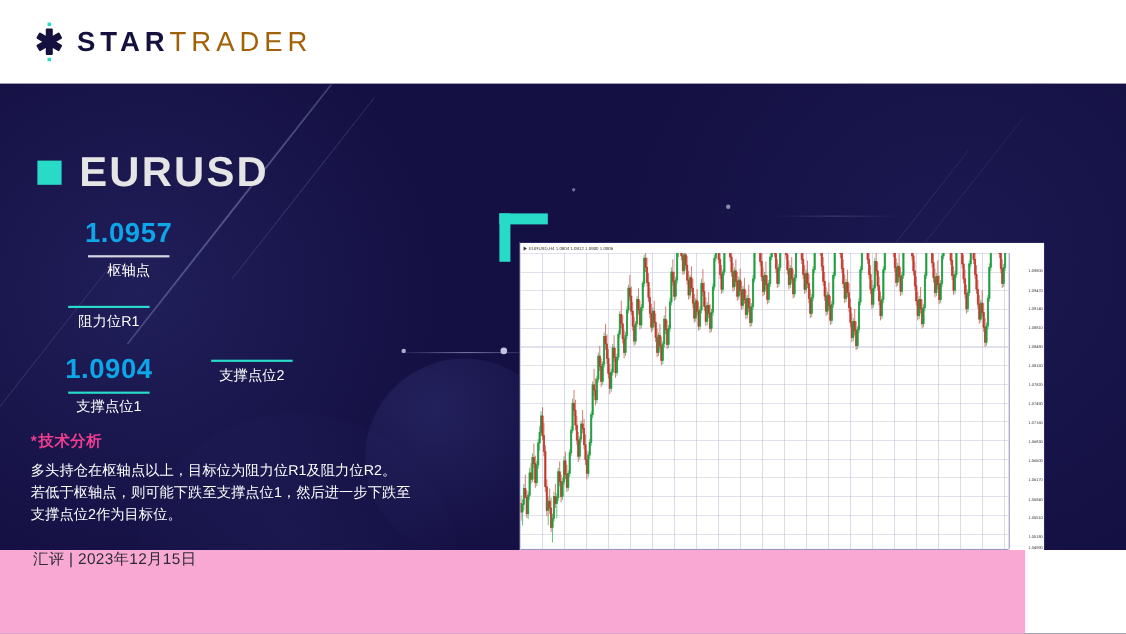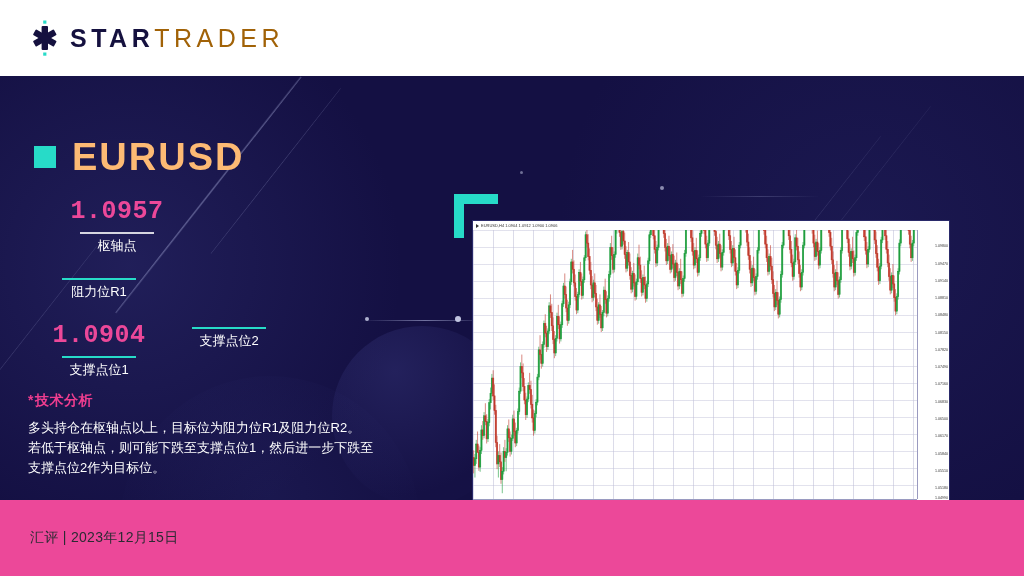--- a/index.html
+++ b/index.html
@@ -65,31 +65,31 @@
   .d1 { left:365px; top:241px; width:4px; height:4px; opacity:.85; }
   .d2 { left:455px; top:240px; width:6px; height:6px; opacity:.95; }
   .d3 { left:660px; top:110px; width:4px; height:4px; opacity:.65; }
   .d4 { left:520px; top:95px; width:3px; height:3px; opacity:.5; }
   .d5 { left:905px; top:330px; width:3px; height:3px; opacity:.45; }
 
   
   .title-row { position:absolute; left:34px; top:62px; display:flex; align-items:center; }
   .title-square { width:22px; height:22px; background:#27dbc8; flex:none; }
   .title-text {
-    margin-left:16px; color:#fdba74; font-size:38px; font-weight:bold;
+    margin-left:16px; color:#e5e5e5; font-size:38px; font-weight:bold;
     letter-spacing:2px; line-height:1;
   }
 
   .levels { position:absolute; left:34px; top:116px; width:280px; }
   .level-row { display:flex; }
   .level {
     width:130px; text-align:center; padding-top:6px;
   }
   .level-val {
-    color:#ec4899; font-size:25px; font-weight:bold; line-height:1.15; letter-spacing:.5px;font-family:Liberation Mono, monospace;
+    color:#0ea5e9; font-size:25px; font-weight:bold; line-height:1.15; letter-spacing:.5px;
   }
   .level-rule { height:2px; margin:5px auto 4px; width:74px; }
   .rule-light { background:rgba(255,255,255,0.82); }
   .rule-teal  { background:#27dbc8; }
   .level-lbl { color:#ffffff; font-size:13px; line-height:1.2; }
   .level-pivot { margin-left:18px; }
 
   
   .analysis { position:absolute; left:28px; top:316px; width:370px; }
   .analysis-title {
@@ -138,22 +138,22 @@
     position:absolute; right:1px; line-height:1; white-space:nowrap;
   }
   .time-axis {
     position:absolute; left:0; bottom:0; right:32px; height:14px;
     background:#ffffff; border-top:1px solid #9a9ac0;
     font-size:3.4px; color:#333; overflow:hidden;
   }
 
   
   .footer {
-    position:absolute; left:0; top:500px; width:1024px; height:76px;
-    background:#ec4899; display:flex; align-items:center;
+    position:absolute; left:0; top:500px; width:932px; height:76px;
+    background:#f9a8d4; display:flex; 
   }
   .footer-text {
     margin-left:30px; color:#2b2b33; font-size:14px; letter-spacing:.3px;
   }
 </style>
 </head>
 <body>
 
 <div class="header">
   <div class="logo-wrap">

